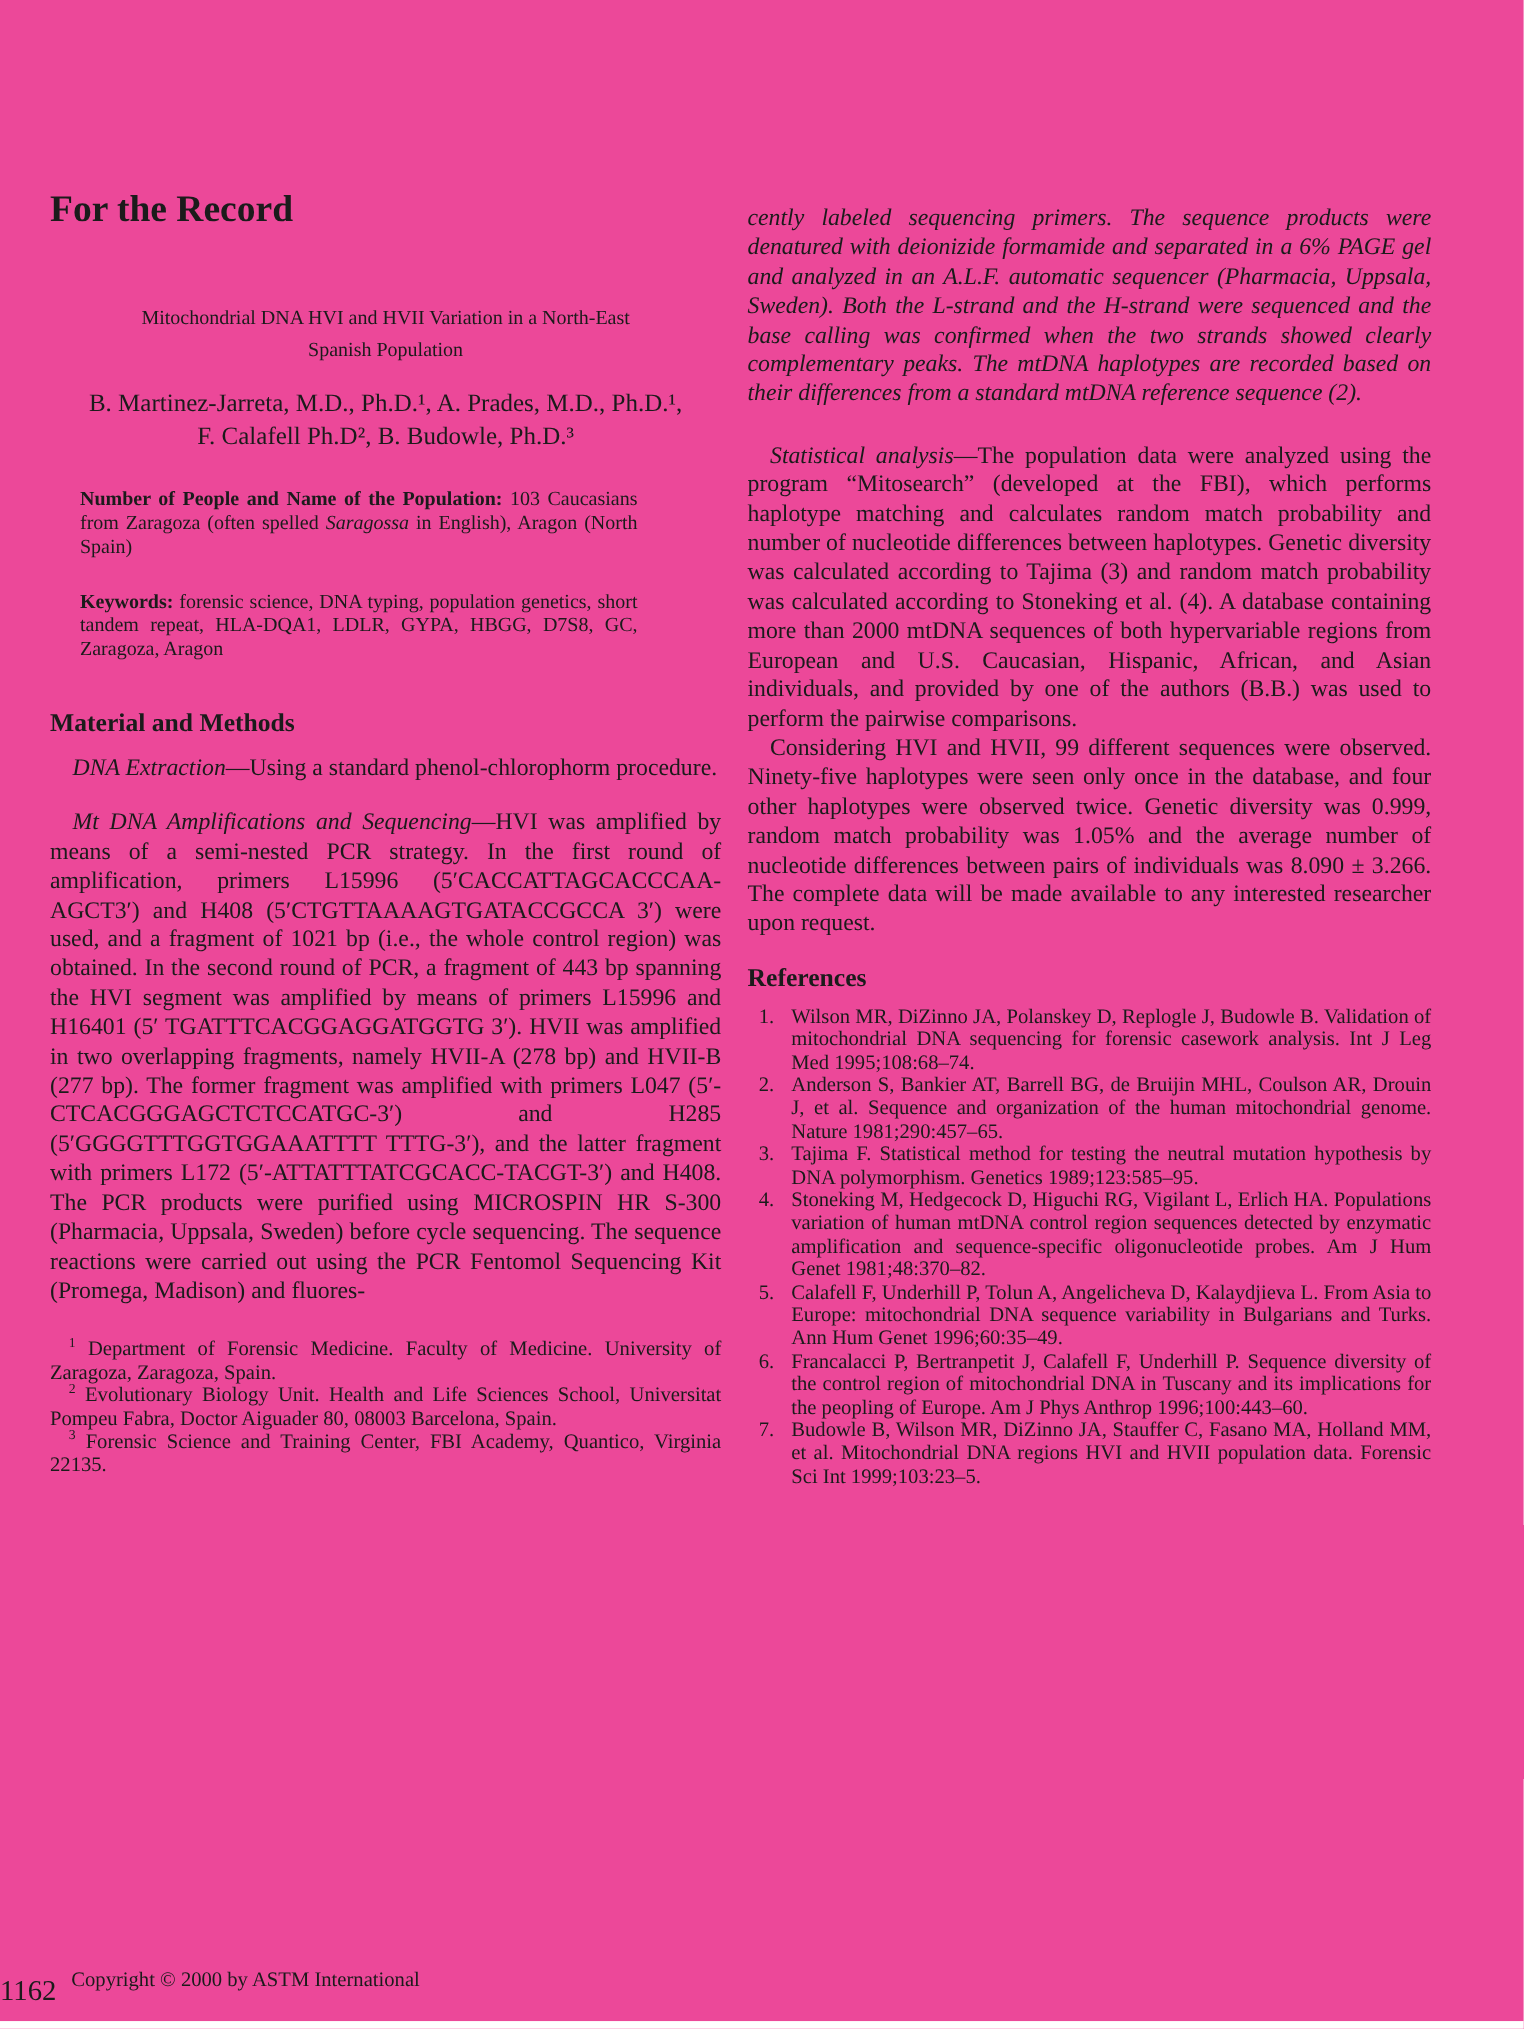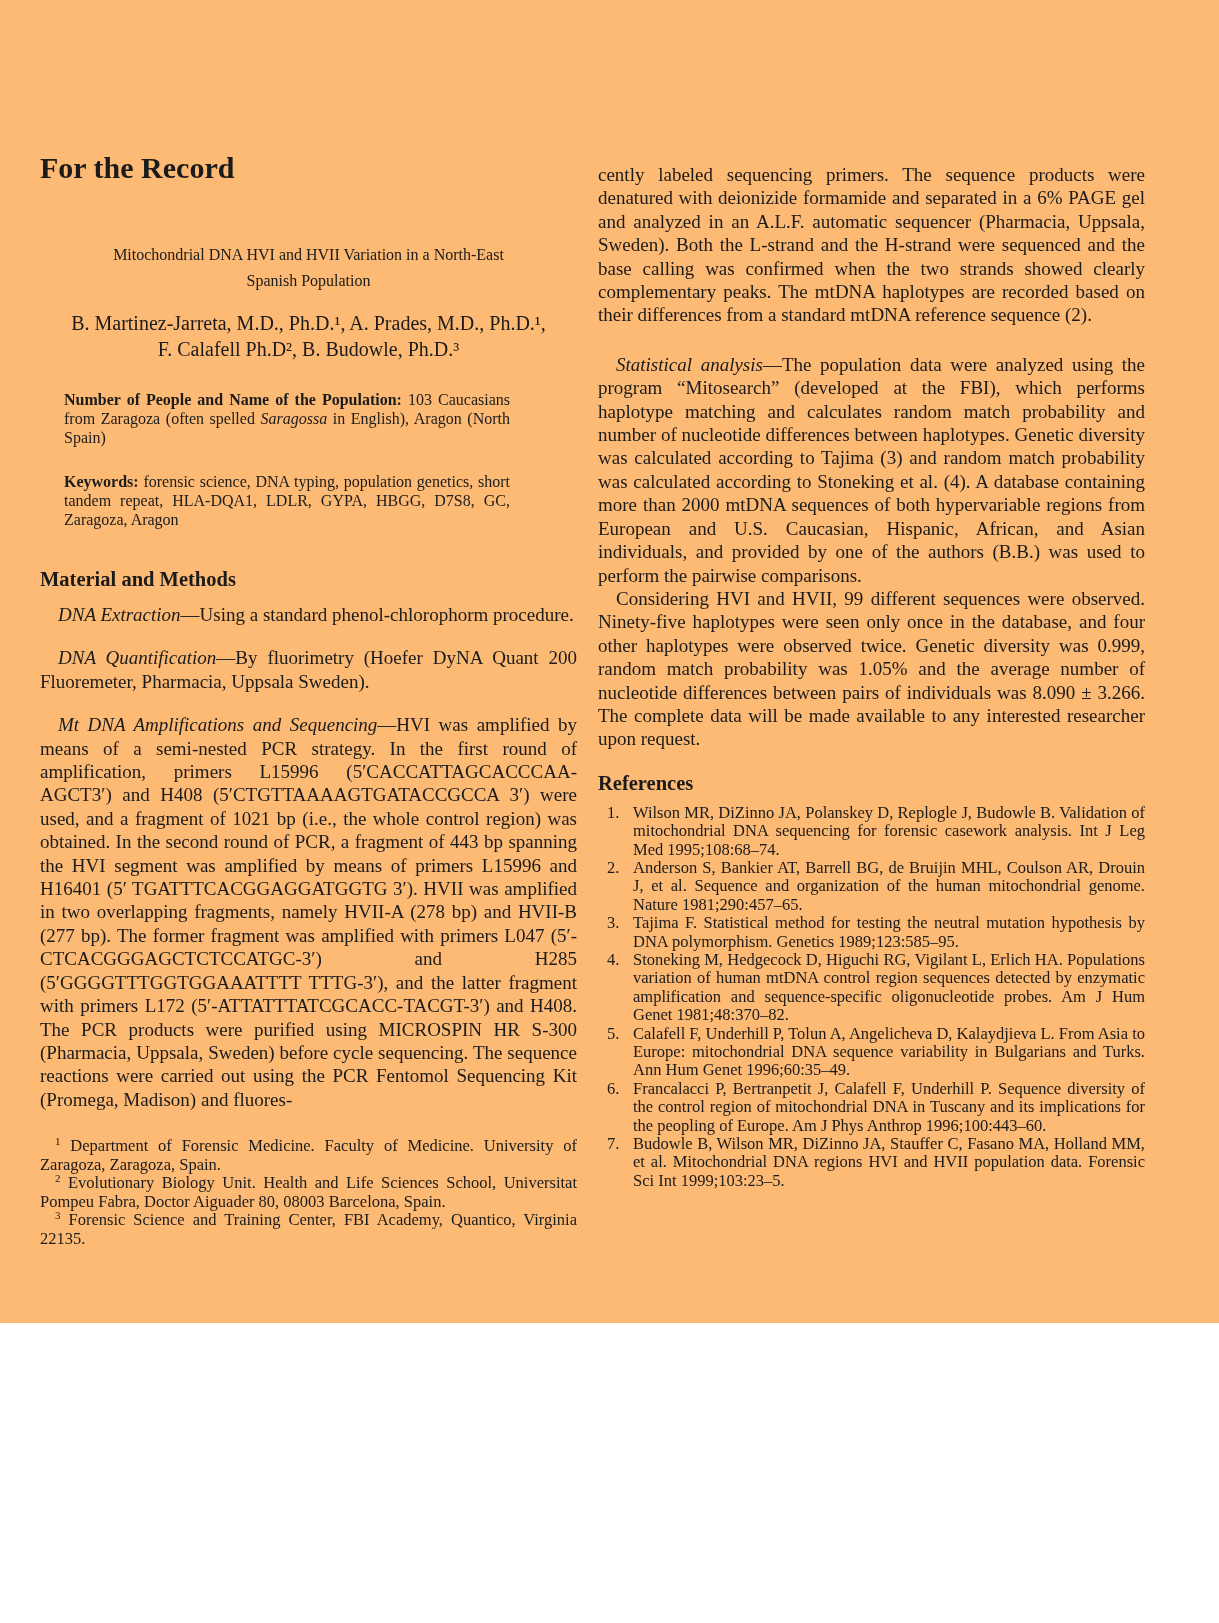--- a/index.html
+++ b/index.html
@@ -1,20 +1,20 @@
 <!DOCTYPE html>
 <html><head>
 <meta charset="utf-8">
 <style>
   html, body { margin: 0; padding: 0; background: #ffffff; }
   .page {
     position: relative;
     width: 1219px;
-    height: 1323px;
-    background: #fdba74;
+    height: 1617px;
+    background: #ec4899;
     font-family: "Liberation Serif", "DejaVu Serif", serif;
     color: #1b1b1b;
     overflow: hidden;
   }
   .col-left  { position: absolute; left: 40px;  top: 150px; width: 537px; }
   .col-right { position: absolute; left: 598px; top: 163px; width: 547px; }
 
   .kicker {
     font-size: 30px;
     font-weight: bold;
@@ -58,21 +58,21 @@
   p.body {
     font-size: 19px;
     line-height: 23.4px;
     text-align: justify;
     margin: 0 0 20px 0;
   }
   p.body.indent { text-indent: 18px; }
   p.body.noindent { text-indent: 0; }
   p.body i { font-style: italic; }
   .col-right p.body.stat { margin-top: 26px; margin-bottom: 0; }
-  .col-right p.body.cont { margin-bottom: 16px; }
+  .col-right p.body.cont { margin-bottom: 16px; font-style: italic; }
   .col-right p.body.results-p { margin-bottom: 0; }
 
   .footnotes { margin-top: 26px; }
   p.footnote {
     font-size: 16.5px;
     line-height: 18.5px;
     text-align: justify;
     text-indent: 15px;
     margin: 0;
   }
@@ -125,21 +125,20 @@
     </div>
 
     <p class="meta"><b>Number of People and Name of the Population:</b><span> 103 Caucasians from Zaragoza (often spelled </span><i>Saragossa</i><span> in English), Aragon (North Spain)</span></p>
 
     <p class="meta keywords"><b>Keywords:</b><span> forensic science, DNA typing, population genetics, short tandem repeat, HLA-DQA1, LDLR, GYPA, HBGG, D7S8, GC, Zaragoza, Aragon</span></p>
 
     <h2 class="sect">Material and Methods</h2>
 
     <p class="body indent"><i>DNA Extraction</i><span>—Using a standard phenol-chlorophorm procedure.</span></p>
 
-    <p class="body indent"><i>DNA Quantification</i><span>—By fluorimetry (Hoefer DyNA Quant 200 Fluoremeter, Pharmacia, Uppsala Sweden).</span></p>
 
     <p class="body indent"><i>Mt DNA Amplifications and Sequencing</i><span>—HVI was amplified by means of a semi-nested PCR strategy. In the first round of amplification, primers L15996 (5′CACCATTAGCACCCAA-AGCT3′) and H408 (5′CTGTTAAAAGTGATACCGCCA 3′) were used, and a fragment of 1021 bp (i.e., the whole control region) was obtained. In the second round of PCR, a fragment of 443 bp spanning the HVI segment was amplified by means of primers L15996 and H16401 (5′ TGATTTCACGGAGGATGGTG 3′). HVII was amplified in two overlapping fragments, namely HVII-A (278 bp) and HVII-B (277 bp). The former fragment was amplified with primers L047 (5′-CTCACGGGAGCTCTCCATGC-3′) and H285 (5′GGGGTTTGGTGGAAATTTT TTTG-3′), and the latter fragment with primers L172 (5′-ATTATTTATCGCACC-TACGT-3′) and H408. The PCR products were purified using MICROSPIN HR S-300 (Pharmacia, Uppsala, Sweden) before cycle sequencing. The sequence reactions were carried out using the PCR Fentomol Sequencing Kit (Promega, Madison) and fluores-</span></p>
 
     <div class="footnotes">
       <p class="footnote"><sup>1</sup> <span>Department of Forensic Medicine. Faculty of Medicine. University of Zaragoza, Zaragoza, Spain.</span></p>
       <p class="footnote"><sup>2</sup> <span>Evolutionary Biology Unit. Health and Life Sciences School, Universitat Pompeu Fabra, Doctor Aiguader 80, 08003 Barcelona, Spain.</span></p>
       <p class="footnote"><sup>3</sup> <span>Forensic Science and Training Center, FBI Academy, Quantico, Virginia 22135.</span></p>
     </div>
 
   </div>

